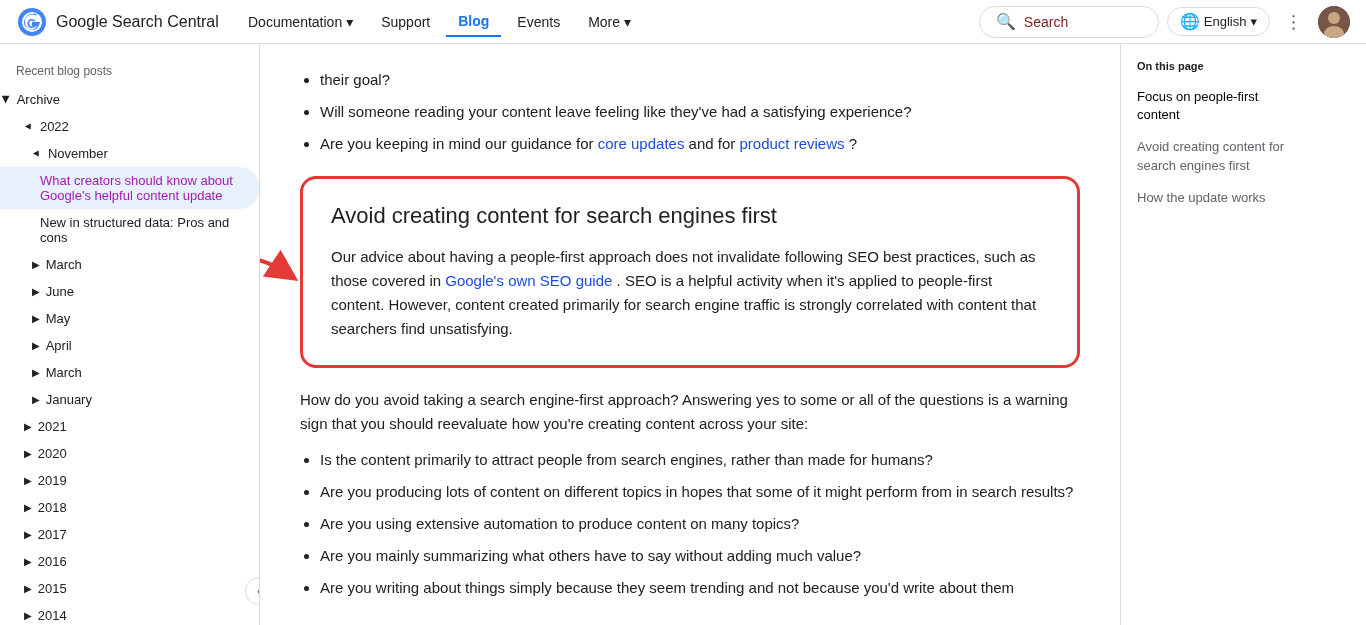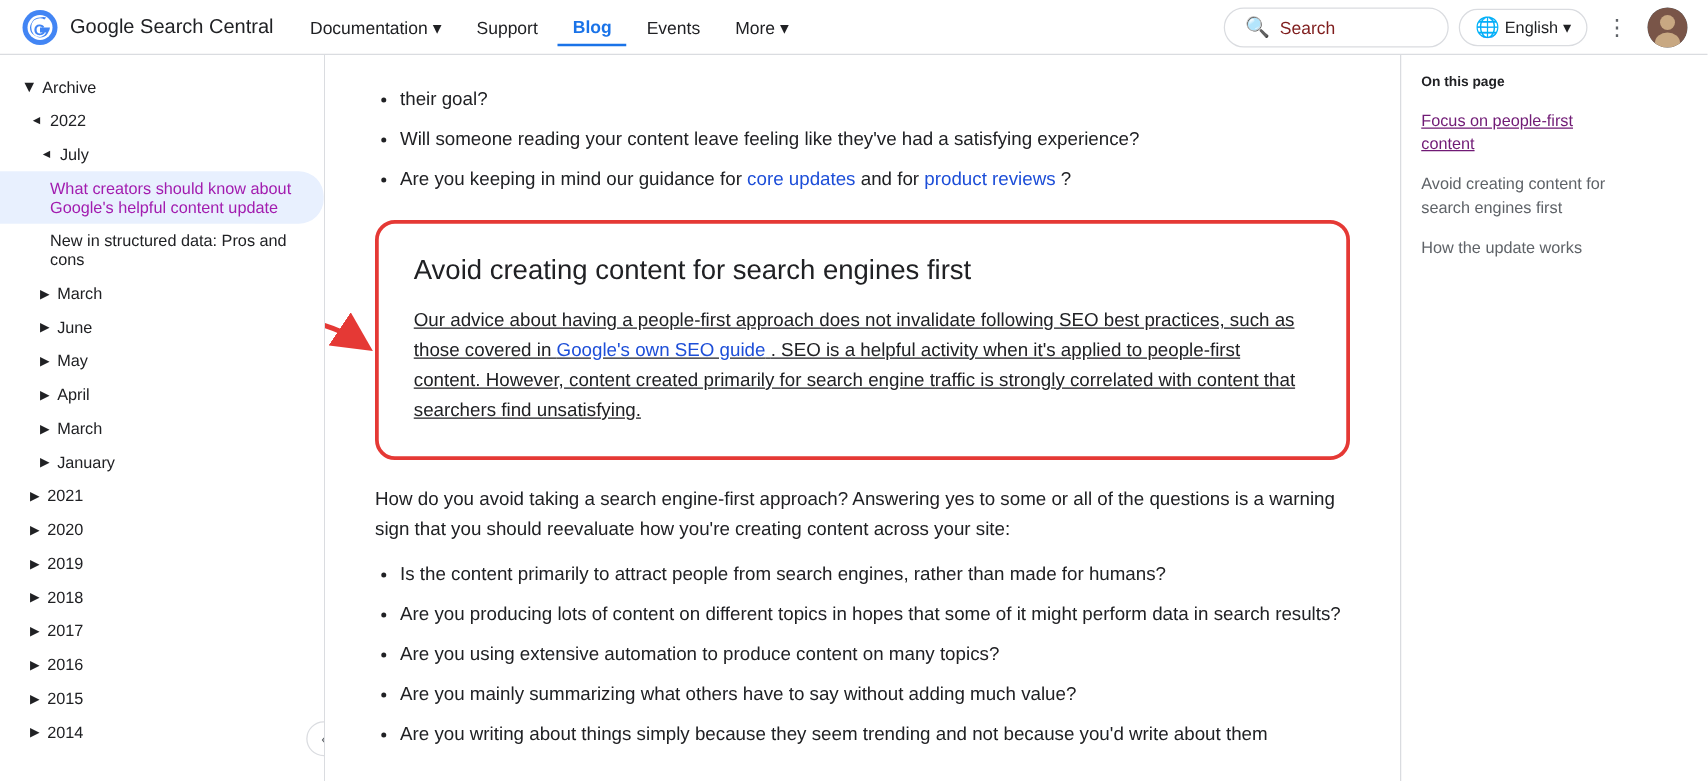--- a/index.html
+++ b/index.html
@@ -125,21 +125,21 @@
       align-items: center;
       gap: 6px;
       color: #202124;
     }
     .sidebar-item.active {
       background: #e8f0fe;
       color: #a21caf;
       font-weight: 500;
       border-radius: 0 20px 20px 0;
     }
-    .sidebar-item.level-0 { padding-left: 20px; }
+    .sidebar-item.level-0 { padding-left: 3px; }
     .sidebar-item.level-1 { padding-left: 24px; }
     .sidebar-item.level-2 { padding-left: 32px; }
     .sidebar-item.level-3 { padding-left: 40px; }
     .chevron {
       font-size: 10px;
       display: inline-block;
       transition: transform 0.2s;
     }
     .chevron.open { transform: rotate(90deg); }
     .sidebar-collapse-btn {
@@ -193,21 +193,20 @@
       font-size: 22px;
       font-weight: 500;
       margin-bottom: 16px;
       color: #202124;
     }
     .highlight-box p {
       font-size: 15px;
       line-height: 1.6;
       color: #202124;
       margin: 0;
-      text-decoration: underline;
     }
 
     .warning-text {
       color: #c5221f;
       font-size: 15px;
       line-height: 1.6;
       margin-bottom: 12px;
     }
 
     
@@ -227,23 +226,22 @@
     }
     .toc-item {
       padding: 4px 0;
       color: #5f6368;
       cursor: pointer;
       font-size: 13px;
       line-height: 1.4;
       margin-bottom: 6px;
     }
     .toc-item.active {
-      color: #701a75;
+      color: #000000;
       font-weight: 500;
-      text-decoration: underline;
     }
 
     
     ::-webkit-scrollbar { width: 6px; }
     ::-webkit-scrollbar-track { background: transparent; }
     ::-webkit-scrollbar-thumb { background: #dadce0; border-radius: 3px; }
   </style>
 </head>
 <body>
 
@@ -298,34 +296,35 @@
         <circle cx="16" cy="12" r="6" fill="#c8a882"></circle>
         <ellipse cx="16" cy="28" rx="10" ry="8" fill="#c8a882"></ellipse>
       </svg>
     </div>
   </div>
 </nav>
 
 <div class="main-layout">
 
   <aside class="sidebar">
+    <div class="sidebar-section-title">Recent blog posts</div>
 
     <div class="sidebar-item level-0">
       <span class="chevron open">▶</span>
       <span>Archive</span>
     </div>
 
     <div class="sidebar-item level-1">
       <span class="chevron open">▼</span>
       <span>2022</span>
     </div>
 
     <div class="sidebar-item level-2">
       <span class="chevron open">▼</span>
-      <span>July</span>
+      <span>November</span>
     </div>
 
     <div class="sidebar-item level-3 active">
       <span>What creators should know about Google's helpful content update</span>
     </div>
 
     <div class="sidebar-item level-3">
       <span>New in structured data: Pros and cons</span>
     </div>
 
@@ -439,21 +438,21 @@
           <a class="link">Google's own SEO guide</a>
           <span>. SEO is a helpful activity when it's applied to people-first content. However, content created primarily for search engine traffic is strongly correlated with content that searchers find unsatisfying.</span>
         </p>
       </div>
     </div>
 
     <p class="warning-text">How do you avoid taking a search engine-first approach? Answering yes to some or all of the questions is a warning sign that you should reevaluate how you're creating content across your site:</p>
 
     <ul>
       <li>Is the content primarily to attract people from search engines, rather than made for humans?</li>
-      <li>Are you producing lots of content on different topics in hopes that some of it might perform data in search results?</li>
+      <li>Are you producing lots of content on different topics in hopes that some of it might perform from in search results?</li>
       <li>Are you using extensive automation to produce content on many topics?</li>
       <li>Are you mainly summarizing what others have to say without adding much value?</li>
       <li>Are you writing about things simply because they seem trending and not because you'd write about them</li>
     </ul>
   </main>
 
   <aside class="right-sidebar">
     <div class="toc-title">On this page</div>
 
     <div class="toc-item active">

